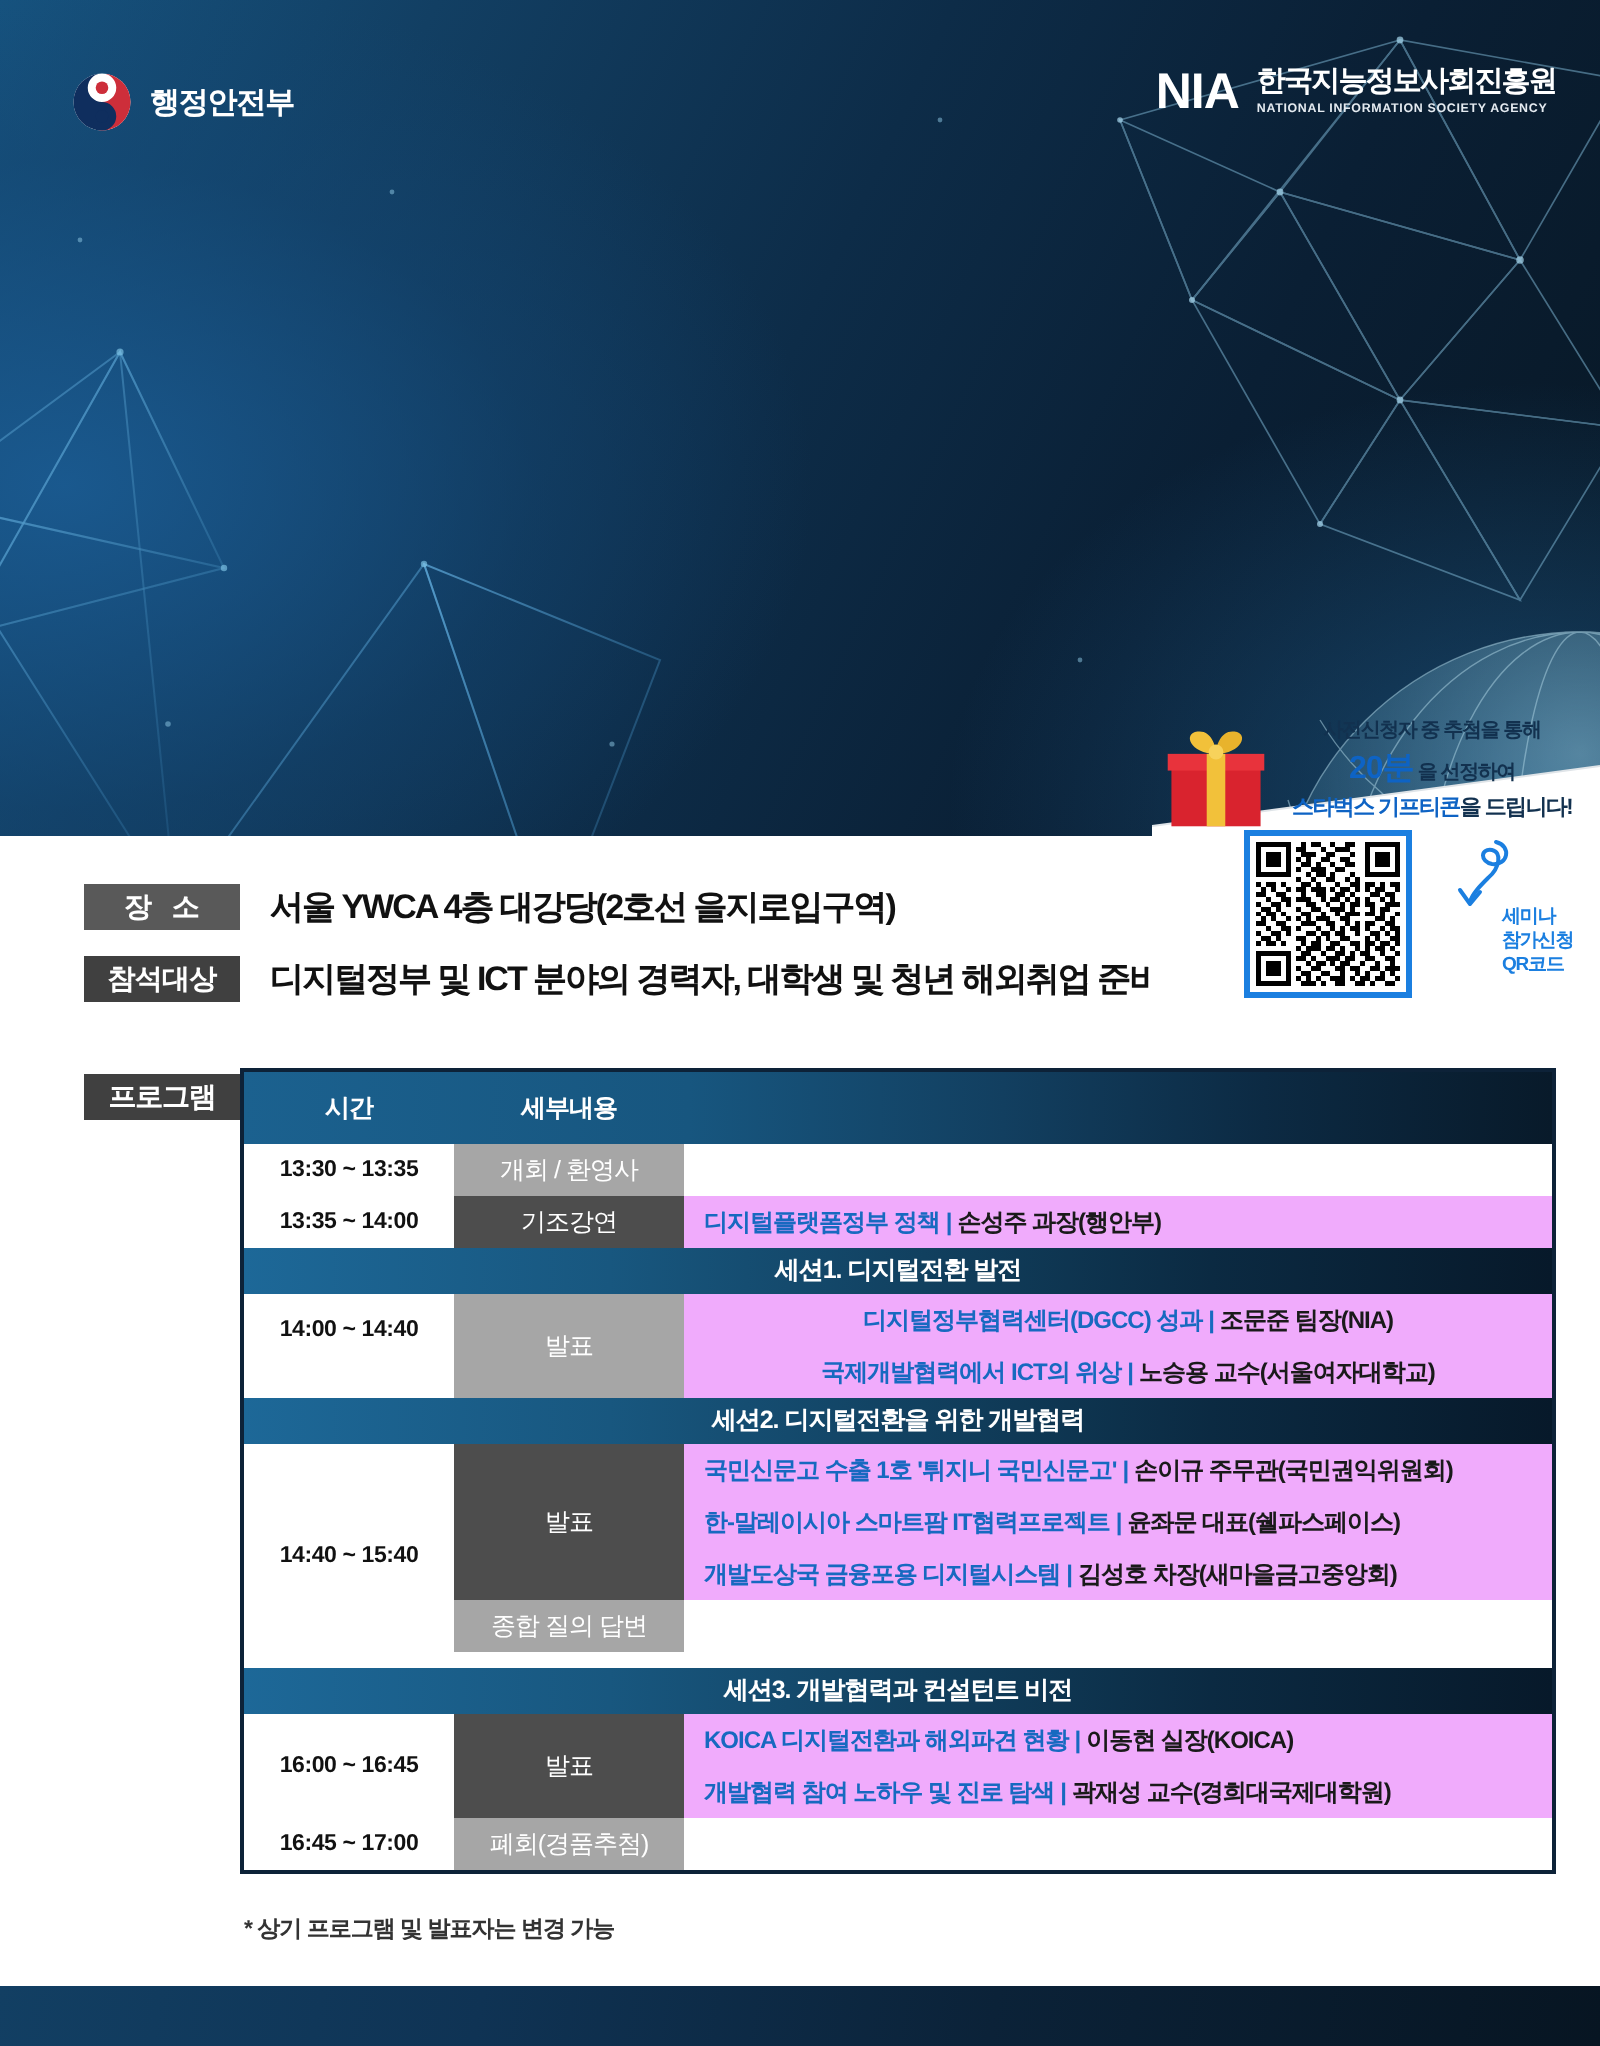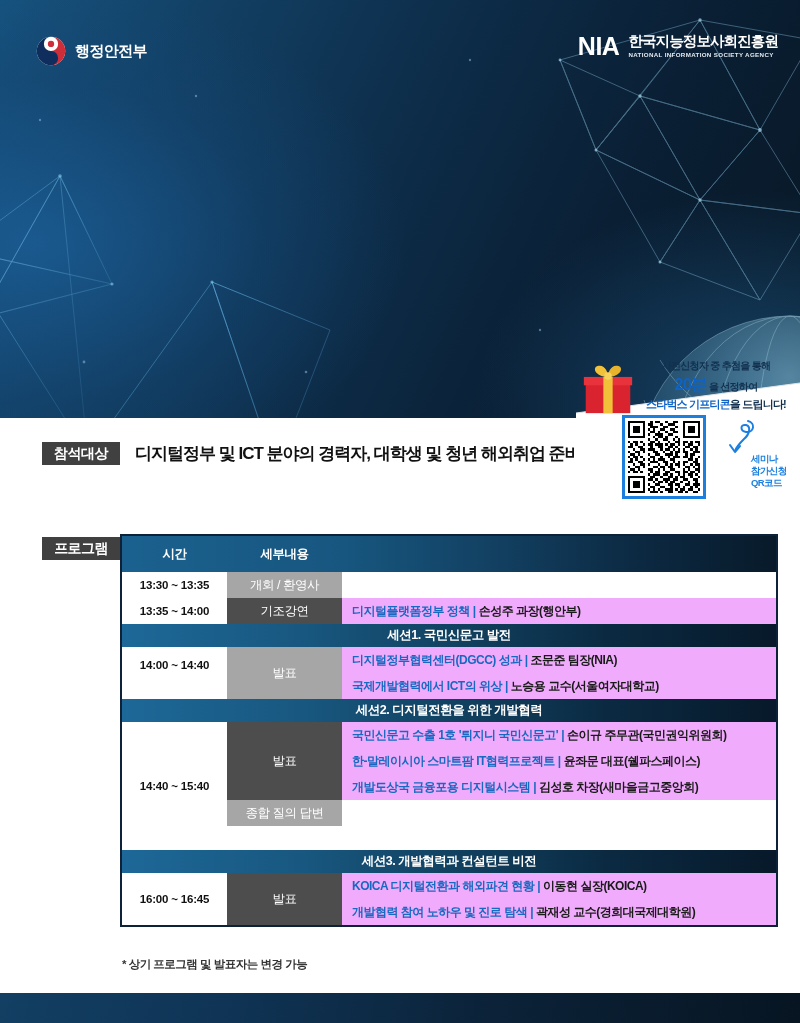--- a/index.html
+++ b/index.html
@@ -328,20 +328,24 @@
 
     <div class="qr-side">
       <div>세미나</div>
       <div>참가신청</div>
       <div>QR코드</div>
     </div>
   </div>
 
   <div class="info">
     <div class="info-row">
+      <div class="tagbox tag-grey sp">장 소</div>
+      <div class="info-txt">서울 YWCA 4층 대강당(2호선 을지로입구역)</div>
+    </div>
+    <div class="info-row">
       <div class="tagbox tag-dark">참석대상</div>
       <div class="info-txt">디지털정부 및 ICT 분야의 경력자, 대학생 및 청년 해외취업 준비생</div>
     </div>
   </div>
 
   <div class="prog-tag">프로그램</div>
 
   <div class="table">
     <div class="thead">
       <div class="th c1">시간</div>
@@ -368,44 +372,44 @@
             <div class="cell-kind kind-dark" style="height: 26px;">기조강연</div>
           </div>
           <div class="c-detail" style="height: 26px;">
             <div class="cell-detail" style="height: 26px;">
               <span class="hl">디지털플랫폼정부 정책</span>
               <span class="bar">|</span>
               <span class="who">손성주 과장(행안부)</span>
             </div>
           </div>
         </div>
-        <div class="seshead">세션1. 국민신문고 발전</div>
+        <div class="seshead">세션1. 디지털전환 발전</div>
         <div class="block">
           <div class="c-time" style="height: 36px;">
             <div class="cell-time">14:00 ~ 14:40</div>
           </div>
           <div class="c-kind" style="height: 52px;">
             <div class="cell-kind kind-light" style="height: 52px;">발표</div>
           </div>
-          <div class="c-detail" style="height: 52px;">
+          <div class="c-detail" style="height: 52px; align-items: center;">
             <div class="cell-detail" style="height: 26px;">
               <span class="hl">디지털정부협력센터(DGCC) 성과</span>
               <span class="bar">|</span>
               <span class="who">조문준 팀장(NIA)</span>
             </div>
             <div class="cell-detail" style="height: 26px;">
               <span class="hl">국제개발협력에서 ICT의 위상</span>
               <span class="bar">|</span>
               <span class="who">노승용 교수(서울여자대학교)</span>
             </div>
           </div>
         </div>
         <div class="seshead">세션2. 디지털전환을 위한 개발협력</div>
         <div class="block">
-          <div class="c-time" style="height: 128px;">
+          <div class="c-time" style="height: 112px;">
             <div class="cell-time">14:40 ~ 15:40</div>
           </div>
           <div class="c-kind" style="height: 104px;">
             <div class="cell-kind kind-dark" style="height: 78px;">발표</div>
             <div class="cell-kind kind-light" style="height: 26px;">종합 질의 답변</div>
           </div>
           <div class="c-detail" style="height: 104px;">
             <div class="cell-detail" style="height: 26px;">
               <span class="hl">국민신문고 수출 1호 '튀지니 국민신문고'</span>
               <span class="bar">|</span>
@@ -438,19 +442,30 @@
               <span class="bar">|</span>
               <span class="who">이동현 실장(KOICA)</span>
             </div>
             <div class="cell-detail" style="height: 26px;">
               <span class="hl">개발협력 참여 노하우 및 진로 탐색</span>
               <span class="bar">|</span>
               <span class="who">곽재성 교수(경희대국제대학원)</span>
             </div>
           </div>
         </div>
+        <div class="block">
+          <div class="c-time" style="height: 26px;">
+            <div class="cell-time">16:45 ~ 17:00</div>
+          </div>
+          <div class="c-kind" style="height: 26px;">
+            <div class="cell-kind kind-light" style="height: 26px;">폐회(경품추첨)</div>
+          </div>
+          <div class="c-detail" style="height: 26px;">
+            <div class="cell-empty"></div>
+          </div>
+        </div>
       </div>
   </div>
 
   <div class="note">* 상기 프로그램 및 발표자는 변경 가능</div>
 
   <div class="footer"></div>
 </div>
 
 </body></html>

